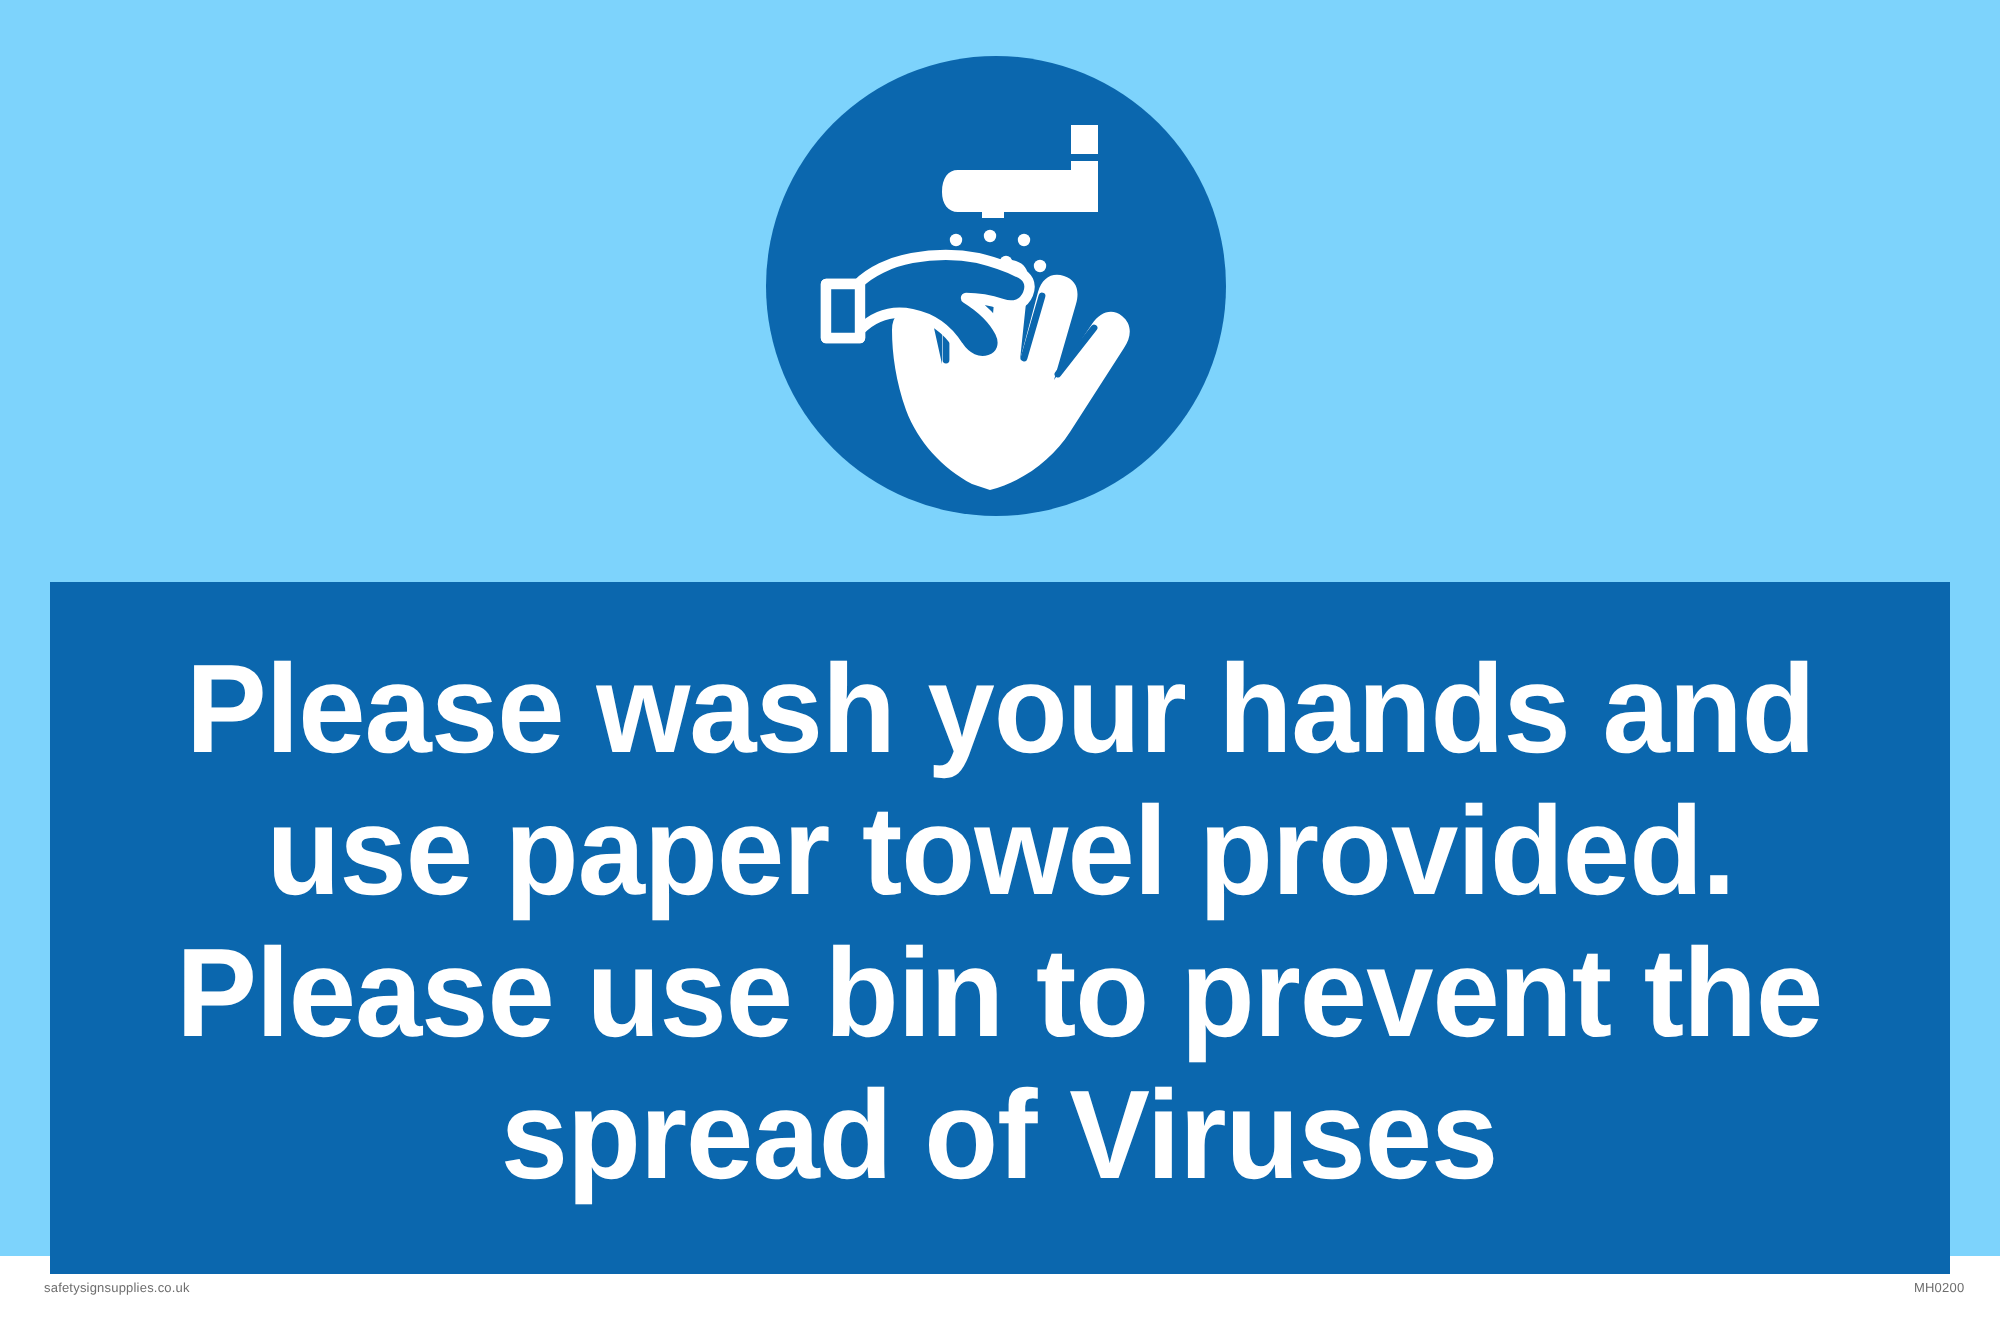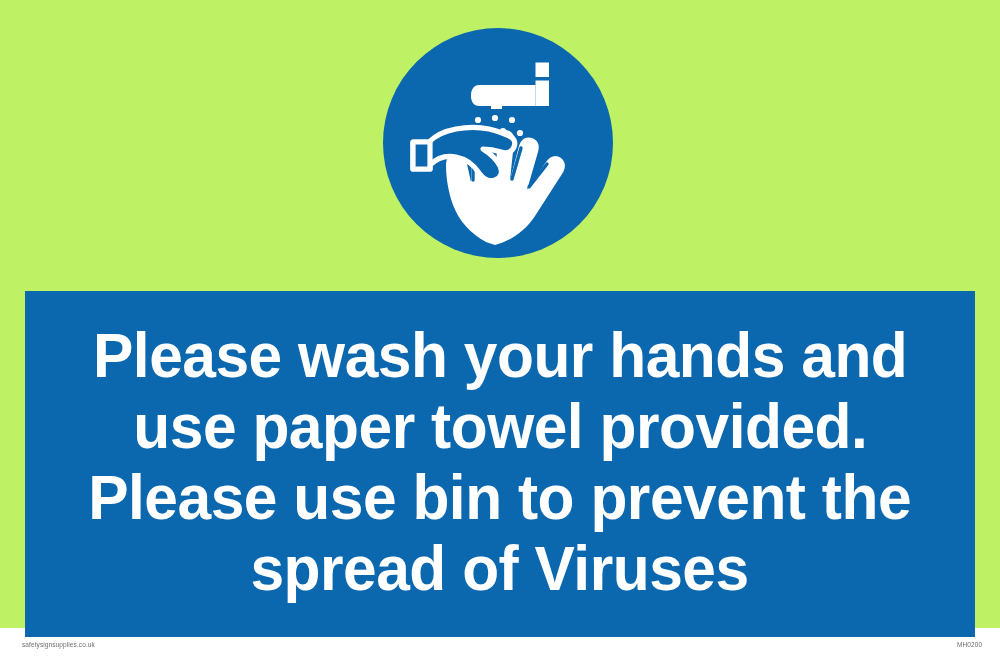--- a/index.html
+++ b/index.html
@@ -14,21 +14,21 @@
     font-family: "Liberation Sans", sans-serif;
     position: relative;
   }
 
   #sign {
     position: absolute;
     left: 0;
     top: 0;
     width: 1000px;
     height: 628px;
-    background: #bef264;
+    background: #7dd3fc;
   }
 
   
   #pictogram-area {
     position: absolute;
     left: 0;
     top: 0;
     width: 1000px;
     height: 286px;
   }

